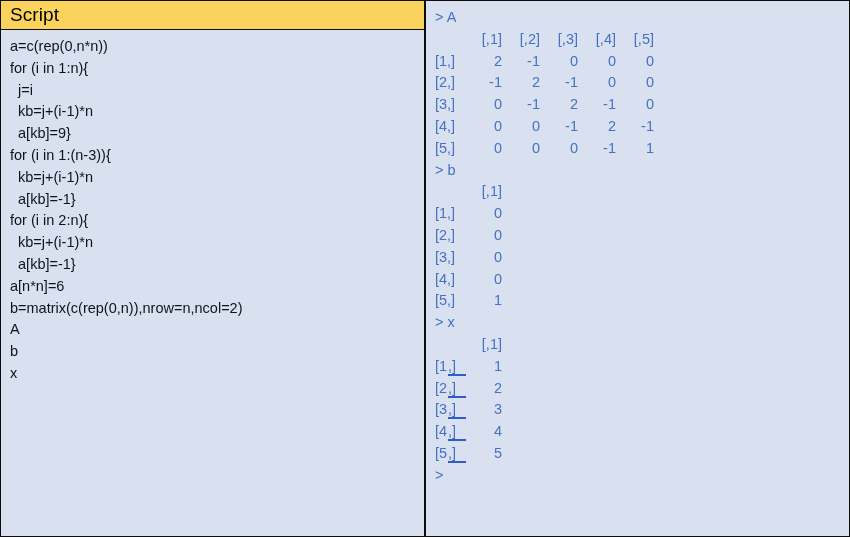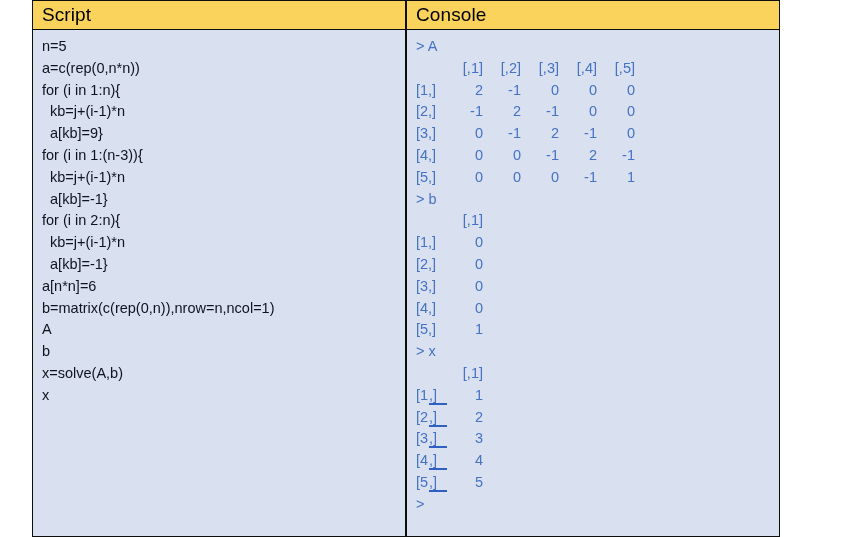--- a/index.html
+++ b/index.html
@@ -9,26 +9,25 @@
   }
   body {
     width: 850px;
     height: 537px;
     font-family: "Liberation Sans", sans-serif;
     overflow: hidden;
   }
 
   .app-window {
     position: relative;
-    width: 780px;
+    width: 850px;
     height: 537px;
     box-sizing: border-box;
     display: flex;
     background: #ffffff;
-    padding-left: 32px;
   }
 
   .panel {
     position: relative;
     box-sizing: border-box;
     display: flex;
     flex-direction: column;
     border: 1px solid #0d0d0d;
     background: #d9e0f0;
   }
@@ -143,42 +142,40 @@
   }
 </style>
 </head>
 <body>
 
 <div class="app-window">
 
   <div class="panel panel-script">
     <div class="panel-header">Script</div>
     <div class="panel-body" id="script-body">
-        <div class="code-line">n=5</div>
         <div class="code-line">a=c(rep(0,n*n))</div>
         <div class="code-line">for (i in 1:n){</div>
+        <div class="code-line">  j=i</div>
         <div class="code-line">  kb=j+(i-1)*n</div>
         <div class="code-line">  a[kb]=9}</div>
         <div class="code-line">for (i in 1:(n-3)){</div>
         <div class="code-line">  kb=j+(i-1)*n</div>
         <div class="code-line">  a[kb]=-1}</div>
         <div class="code-line">for (i in 2:n){</div>
         <div class="code-line">  kb=j+(i-1)*n</div>
         <div class="code-line">  a[kb]=-1}</div>
         <div class="code-line">a[n*n]=6</div>
-        <div class="code-line">b=matrix(c(rep(0,n)),nrow=n,ncol=1)</div>
+        <div class="code-line">b=matrix(c(rep(0,n)),nrow=n,ncol=2)</div>
         <div class="code-line">A</div>
         <div class="code-line">b</div>
-        <div class="code-line">x=solve(A,b)</div>
         <div class="code-line">x</div>
       </div>
   </div>
 
   <div class="panel panel-console">
-    <div class="panel-header">Console</div>
     <div class="panel-body" id="console-body">
         <div class="console-line prompt-line">&gt; A</div>
         <div class="mrow header-row"><span class="rlab"></span><span class="hcell wide">[,1]</span><span class="hcell wide">[,2]</span><span class="hcell wide">[,3]</span><span class="hcell wide">[,4]</span><span class="hcell wide">[,5]</span></div>
         <div class="mrow"><span class="rlab">[1,]</span><span class="mcell wide">2</span><span class="mcell wide">-1</span><span class="mcell wide">0</span><span class="mcell wide">0</span><span class="mcell wide">0</span></div>
         <div class="mrow"><span class="rlab">[2,]</span><span class="mcell wide">-1</span><span class="mcell wide">2</span><span class="mcell wide">-1</span><span class="mcell wide">0</span><span class="mcell wide">0</span></div>
         <div class="mrow"><span class="rlab">[3,]</span><span class="mcell wide">0</span><span class="mcell wide">-1</span><span class="mcell wide">2</span><span class="mcell wide">-1</span><span class="mcell wide">0</span></div>
         <div class="mrow"><span class="rlab">[4,]</span><span class="mcell wide">0</span><span class="mcell wide">0</span><span class="mcell wide">-1</span><span class="mcell wide">2</span><span class="mcell wide">-1</span></div>
         <div class="mrow"><span class="rlab">[5,]</span><span class="mcell wide">0</span><span class="mcell wide">0</span><span class="mcell wide">0</span><span class="mcell wide">-1</span><span class="mcell wide">1</span></div>
         <div class="console-line prompt-line">&gt; b</div>
         <div class="mrow header-row"><span class="rlab"></span><span class="hcell wide">[,1]</span></div>

